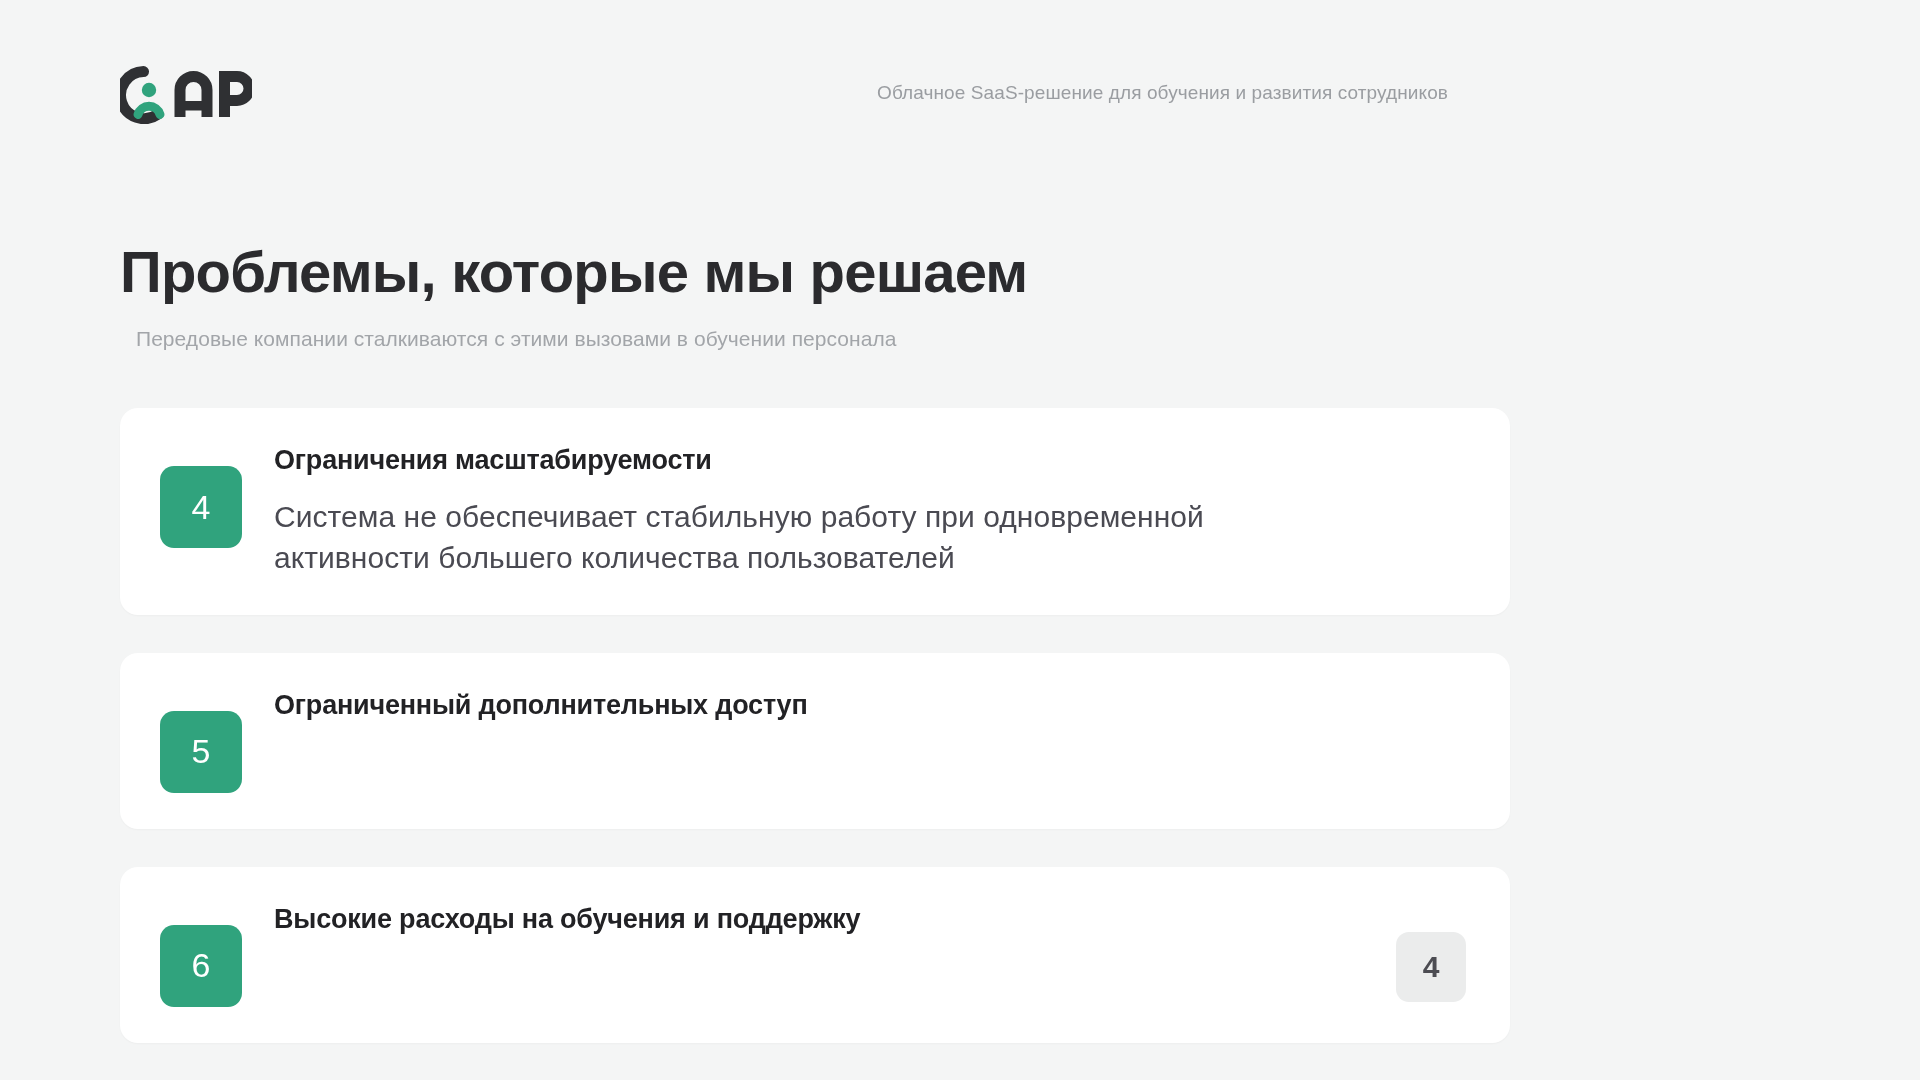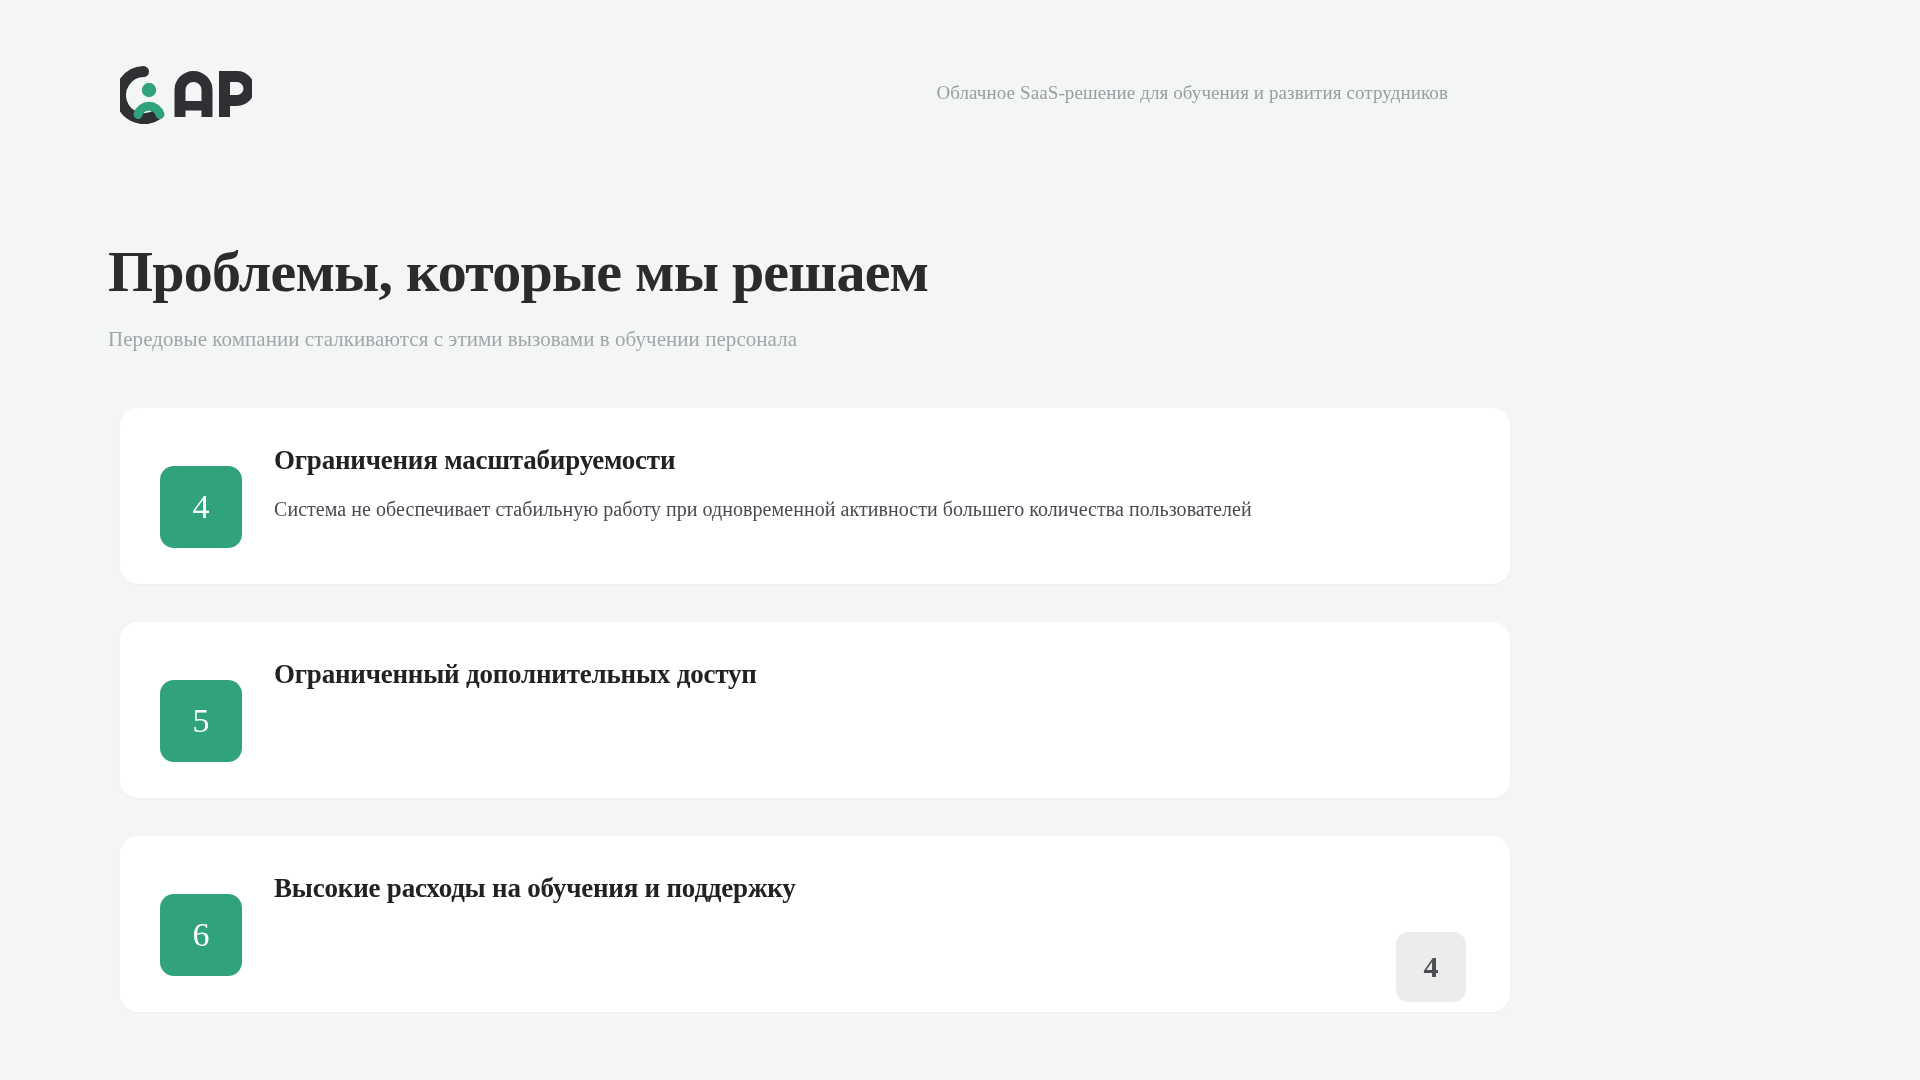--- a/index.html
+++ b/index.html
@@ -15,21 +15,20 @@
     overflow: hidden;
     position: relative;
     -webkit-font-smoothing: antialiased;
   }
 
   .slide {
     position: relative;
     width: 1568px;
     height: 1080px;
     box-sizing: border-box;
-    font-family: Liberation Serif, serif;
   }
 
   
   .header {
     position: absolute;
     top: 58px;
     left: 120px;
     right: 120px;
     height: 70px;
     display: flex;
@@ -49,33 +48,33 @@
     color: #9a9da1;
     letter-spacing: 0.1px;
     white-space: nowrap;
     font-weight: 400;
   }
 
   
   .title-block {
     position: absolute;
     top: 240px;
-    left: 108px;
+    left: 120px;
     right: 120px;
   }
   .page-title {
     margin: 0;
     font-size: 58px;
     line-height: 1.12;
     font-weight: 700;
     color: #2b2b2e;
     letter-spacing: -0.8px;
   }
   .page-subtitle {
-    margin: 22px 0 0 0;
+    margin: 22px 0 0 16px;
     font-size: 21px;
     font-weight: 400;
     color: #a2a5a9;
     letter-spacing: 0.05px;
   }
 
   
   .cards {
     position: absolute;
     top: 408px;
@@ -121,21 +120,21 @@
   .card-title {
     margin: 0;
     font-size: 27px;
     font-weight: 700;
     color: #222225;
     line-height: 1.25;
     letter-spacing: -0.2px;
   }
   .card-desc {
     margin: 18px 0 0 0;
-    font-size: 20px;
+    font-size: 30px;
     line-height: 1.38;
     font-weight: 400;
     color: #4a4a52;
     max-width: 1060px;
     letter-spacing: 0.05px;
   }
 
   
   .page-number {
     position: absolute;

